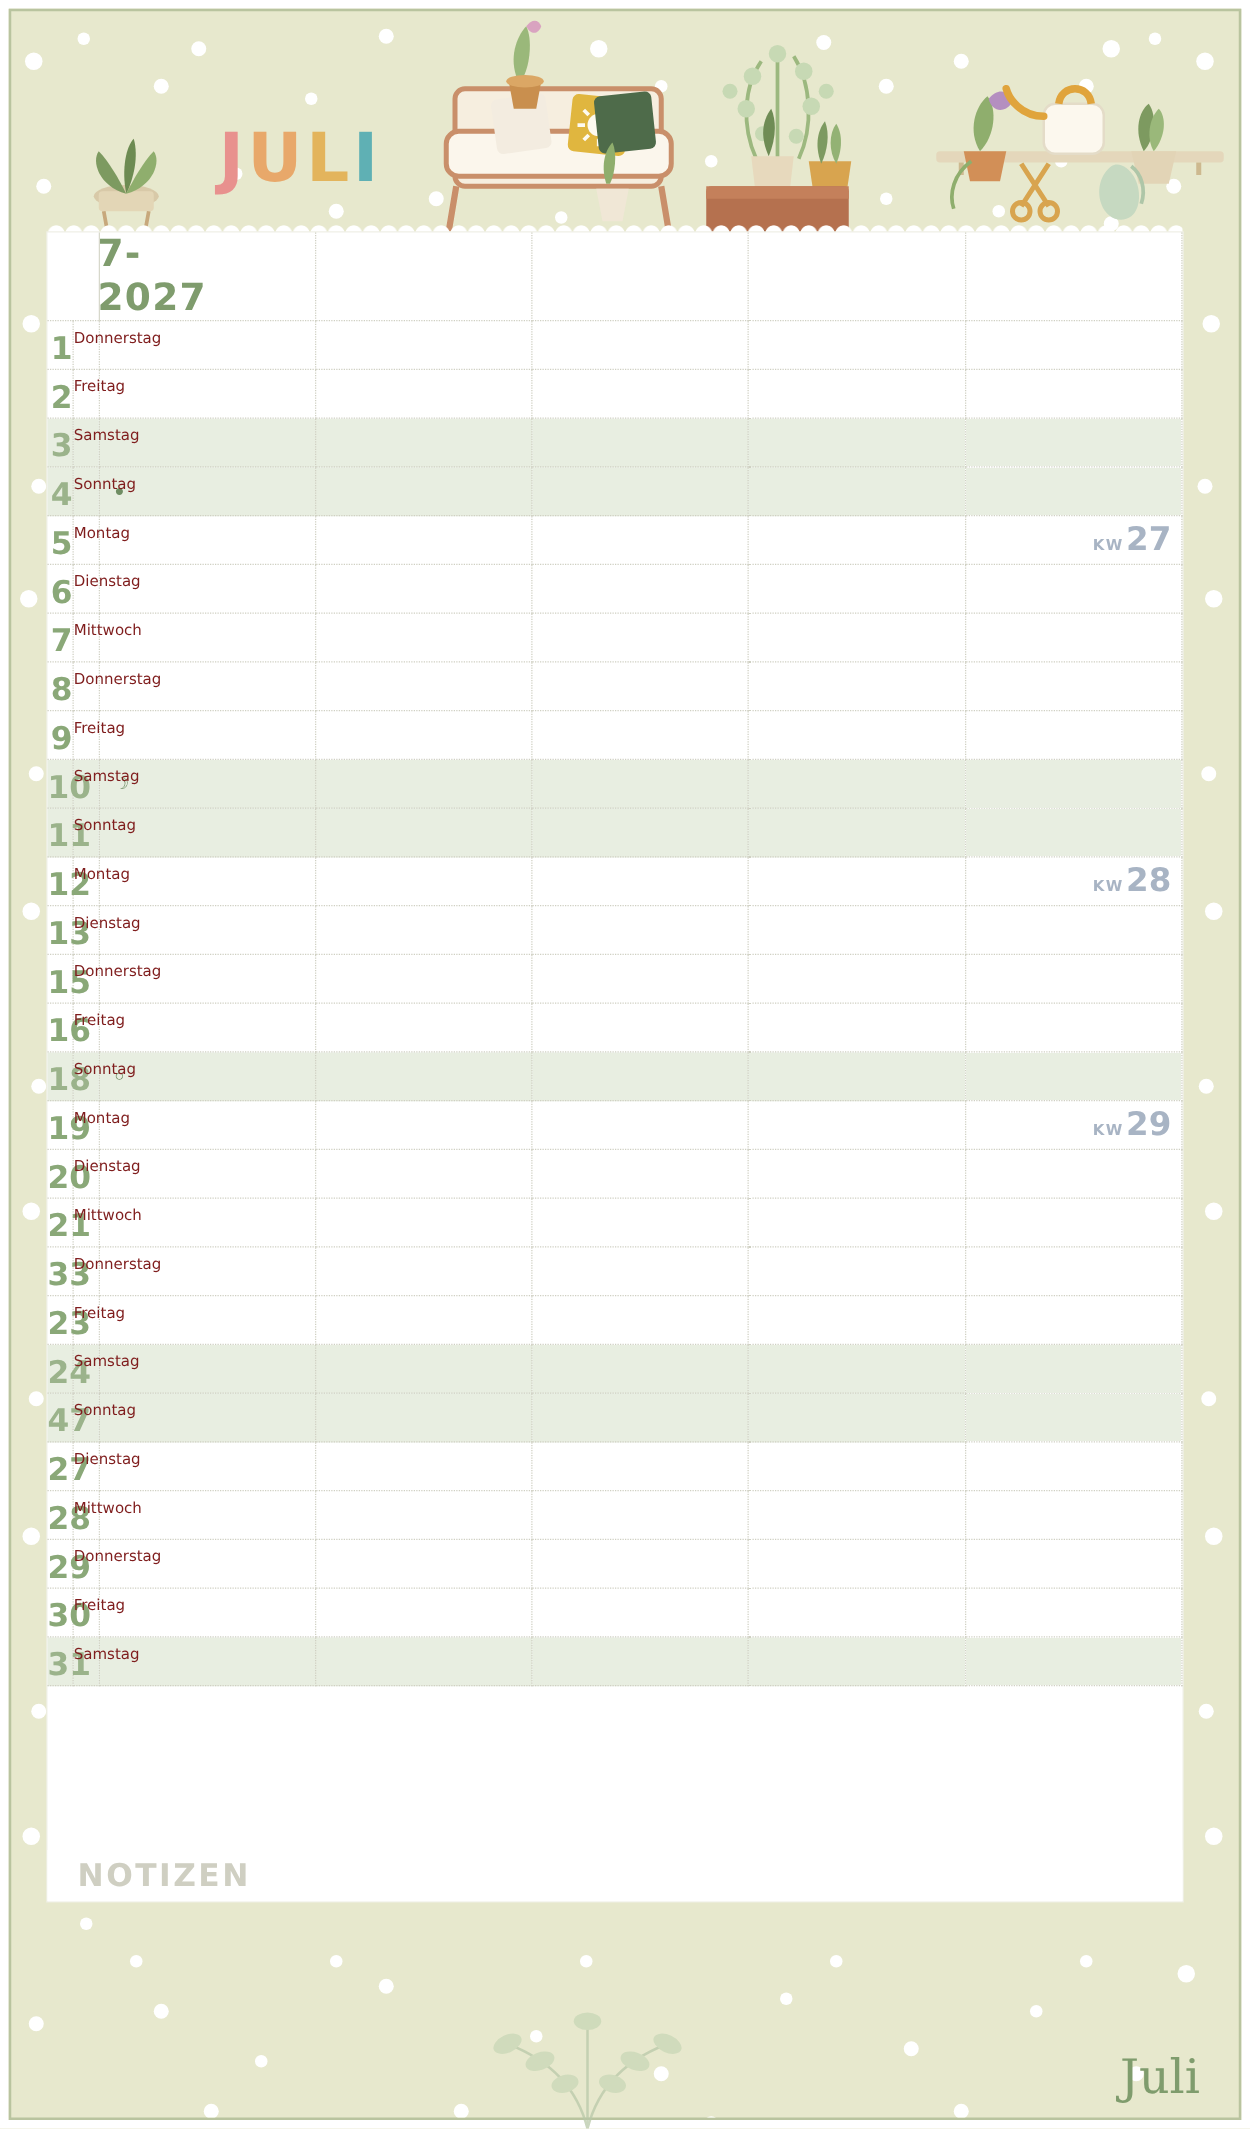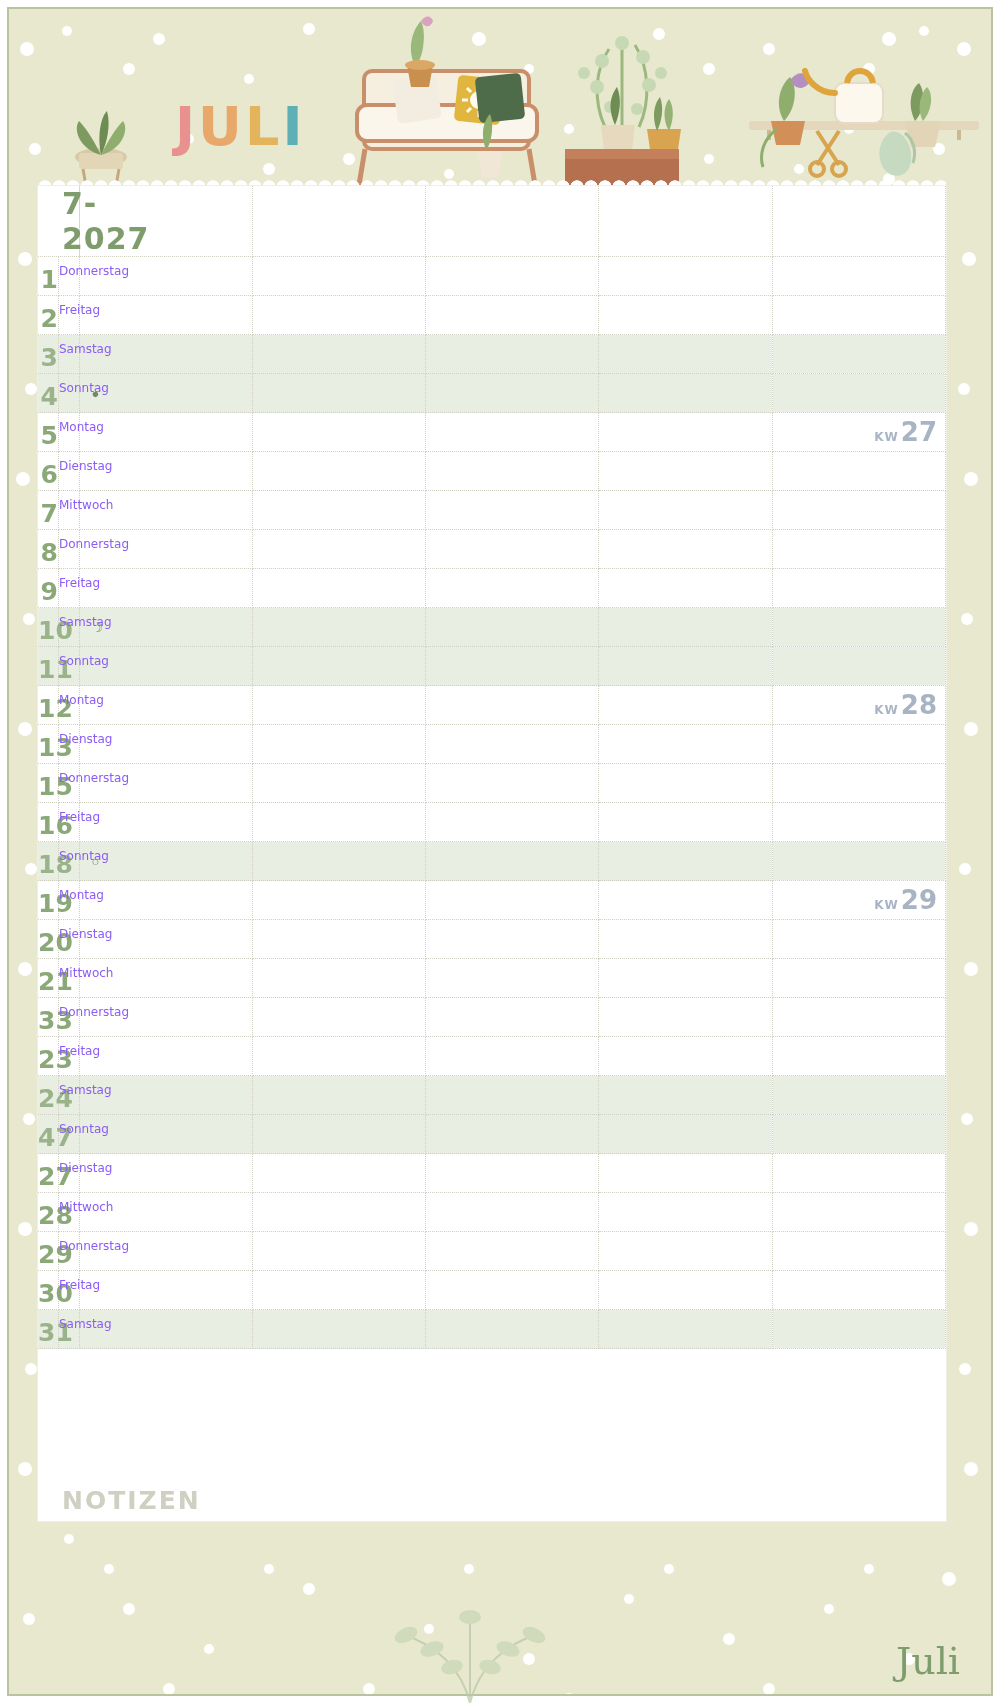--- a/index.html
+++ b/index.html
@@ -125,36 +125,36 @@
     font-size: 25px;
     font-weight: bold;
     color: #8aa878;
     line-height: 1;
     position: relative;
     top: 3px;
   }
   .wdname {
     font-family: "DejaVu Sans", sans-serif;
     font-size: 12px;
-    color: #8b5cf6;
+    color: #7f1d1d;
     position: relative;
     top: -6px;
   }
   tr.sat td, tr.sun td { background: #e8eee1; }
   tr.sun .daynum, tr.sat .daynum { color: #9bb38b; }
 
   
   .titlerow td { height: 52px; border-bottom: 1px solid #d7d8cb; }
   .cal-title {
     font-family: "DejaVu Sans", sans-serif;
     font-size: 30px;
     font-weight: bold;
     color: #7f9c6d;
     letter-spacing: 1px;
-    padding-left: 24px;
+    padding-left: 40px;
   }
   .titlerow .t-left { border-right: 1px solid #d7d8cb; }
 
   .kw {
     position: absolute;
     right: 8px;
     top: 50%;
     transform: translateY(-50%);
     color: #a8b4c4;
     font-family: "DejaVu Sans", sans-serif;

